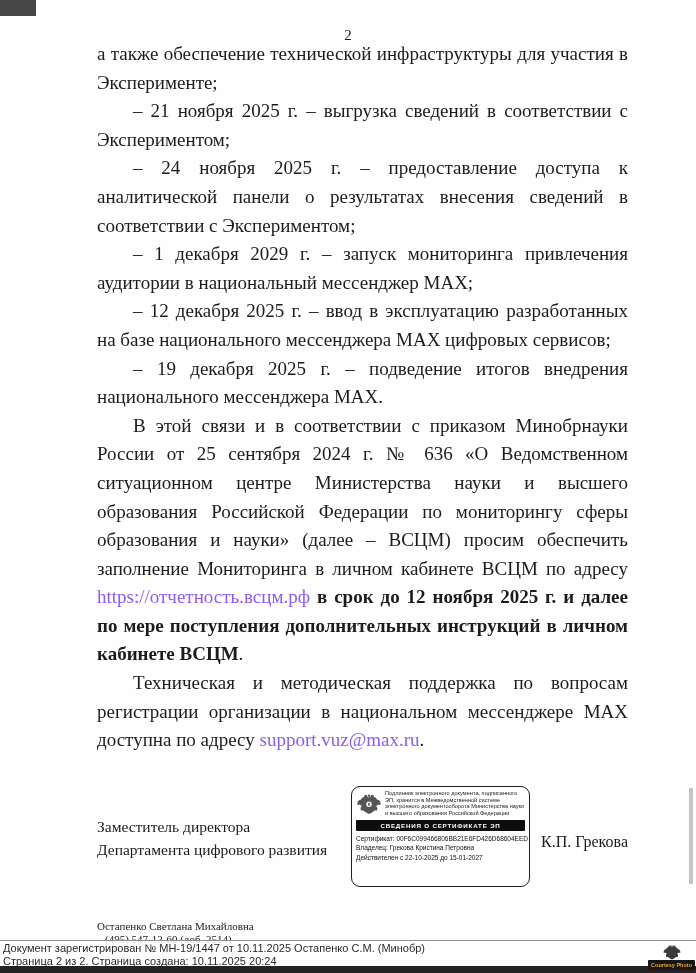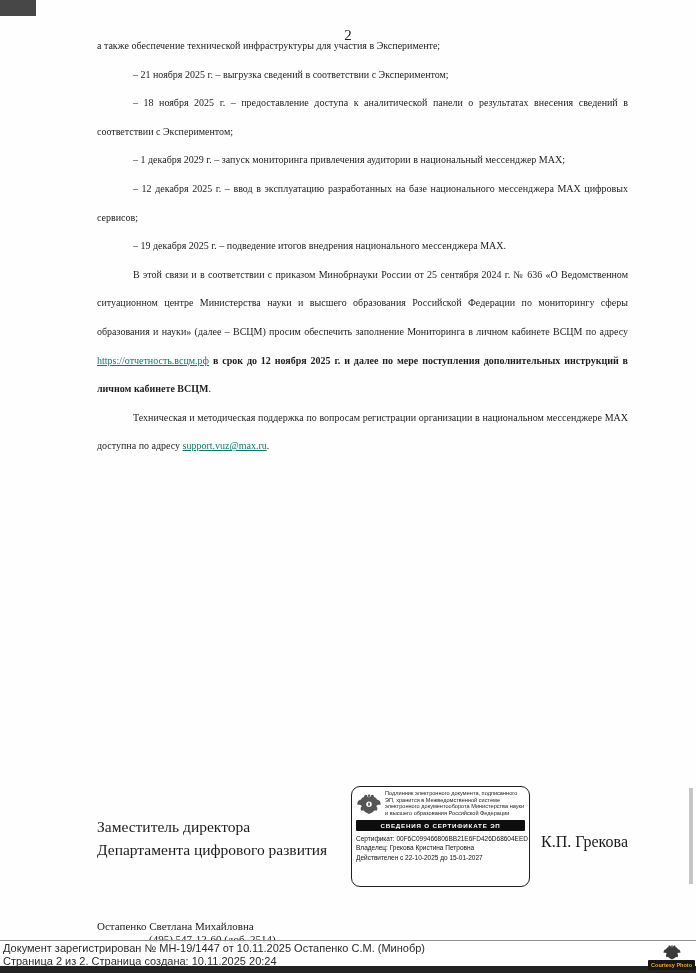--- a/index.html
+++ b/index.html
@@ -4,25 +4,25 @@
 <style>
   html,body { margin:0; padding:0; background:#e8e8e8; }
   .page {
     position:relative; width:696px; height:973px; margin:0 auto;
     background:#fefefe; overflow:hidden;
     font-family:"Liberation Serif", serif; color:#1c1c1c;
   }
   .corner-patch { position:absolute; left:0; top:0; width:36px; height:16px; background:#474747; }
   .page-number { position:absolute; top:27px; left:0; right:0; text-align:center; font-size:15px; }
 
-  .body-text { position:absolute; top:32px; left:97px; width:531px;
-    font-size:10px; line-height:28.6px; text-align:justify; }
+  .body-text { position:absolute; top:40px; left:97px; width:531px;
+    font-size:19px; line-height:28.6px; text-align:justify; }
   .para { margin:0; text-indent:36px; }
   .para.no-indent { text-indent:0; }
-  .doc-link { color:#0f766e; text-decoration:underline; cursor:pointer; }
+  .doc-link { color:#8b5cf6; cursor:pointer; }
   .bold { font-weight:bold; }
 
   .signature { position:absolute; top:816px; left:97px; width:531px; height:60px; }
   .sig-title { font-size:15.5px; line-height:22.5px; }
   .sig-name { position:absolute; right:0; top:17px; font-size:16px; }
 
   .stamp {
     position:absolute; left:351px; top:786px; width:179px; height:101px;
     border:1.6px solid #1e1e1e; border-radius:9px; background:#fff;
     font-family:"Liberation Sans", sans-serif; padding:3px 4px; box-sizing:border-box; z-index:2;
@@ -32,21 +32,21 @@
   .stamp-header { font-size:5.6px; line-height:6.7px; color:#222; text-align:left; }
   .stamp-bar { background:#0d0d0d; color:#ffffff; font-size:6.2px; font-weight:bold;
     text-align:center; letter-spacing:0.8px; padding:2px 0; margin:3px 0 3px;
     border-radius:1px; white-space:nowrap; }
   .stamp-line { font-size:6.5px; line-height:9.6px; color:#111; white-space:nowrap; }
 
   .edge-shadow { position:absolute; left:689px; top:788px; width:4px; height:96px; background:#c6c6c6; }
 
   .footnote { position:absolute; left:97px; top:920px; font-size:11px; line-height:13px; z-index:1; }
   .footnote-line { white-space:nowrap; }
-  .footnote-line.indent { padding-left:8px;margin-left:44px; }
+  .footnote-line.indent { padding-left:8px; }
 
   .footer-overlay {
     position:absolute; left:0; top:940px; width:100%; height:27px;
     background:rgba(255,255,255,0.85); border-top:1px solid #8f8f8f;
     font-family:"Liberation Sans", sans-serif; font-size:11px; line-height:12.5px;
     color:#2a2a2a; padding:1px 0 0 3px; box-sizing:border-box; z-index:5;
   }
   .bottom-bar { position:absolute; left:0; bottom:0; width:100%; height:7px; background:#232323; z-index:6; }
 
   .watermark { position:absolute; right:1px; bottom:3px; z-index:7; text-align:center; }
@@ -59,21 +59,21 @@
 
 <div class="page">
 
   <div class="corner-patch"></div>
 
   <div class="page-number">2</div>
 
   <div class="body-text">
     <p class="para no-indent">а также обеспечение технической инфраструктуры для участия в Эксперименте;</p>
     <p class="para">– 21 ноября 2025 г. – выгрузка сведений в соответствии с Экспериментом;</p>
-    <p class="para">– 18 ноября 2025 г. – предоставление доступа к аналитической панели о результатах внесения сведений в соответствии с Экспериментом;</p>
+    <p class="para">– 24 ноября 2025 г. – предоставление доступа к аналитической панели о результатах внесения сведений в соответствии с Экспериментом;</p>
     <p class="para">– 1 декабря 2029 г. – запуск мониторинга привлечения аудитории в национальный мессенджер MAX;</p>
     <p class="para">– 12 декабря 2025 г. – ввод в эксплуатацию разработанных на базе национального мессенджера MAX цифровых сервисов;</p>
     <p class="para">– 19 декабря 2025 г. – подведение итогов внедрения национального мессенджера MAX.</p>
     <p class="para"><span>В этой связи и в соответствии с приказом Минобрнауки России от 25 сентября 2024 г. № 636 «О Ведомственном ситуационном центре Министерства науки и высшего образования Российской Федерации по мониторингу сферы образования и науки» (далее – ВСЦМ) просим обеспечить заполнение Мониторинга в личном кабинете ВСЦМ по адресу </span><a class="doc-link">https://отчетность.всцм.рф</a><span class="bold"> в срок до 12 ноября 2025 г. и далее по мере поступления дополнительных инструкций в личном кабинете ВСЦМ</span><span>.</span></p>
     <p class="para"><span>Техническая и методическая поддержка по вопросам регистрации организации в национальном мессенджере MAX доступна по адресу </span><a class="doc-link">support.vuz@max.ru</a><span>.</span></p>
   </div>
 
   <div class="signature">
     <div class="sig-title">Заместитель директора</div>
     <div class="sig-title">Департамента цифрового развития</div>

